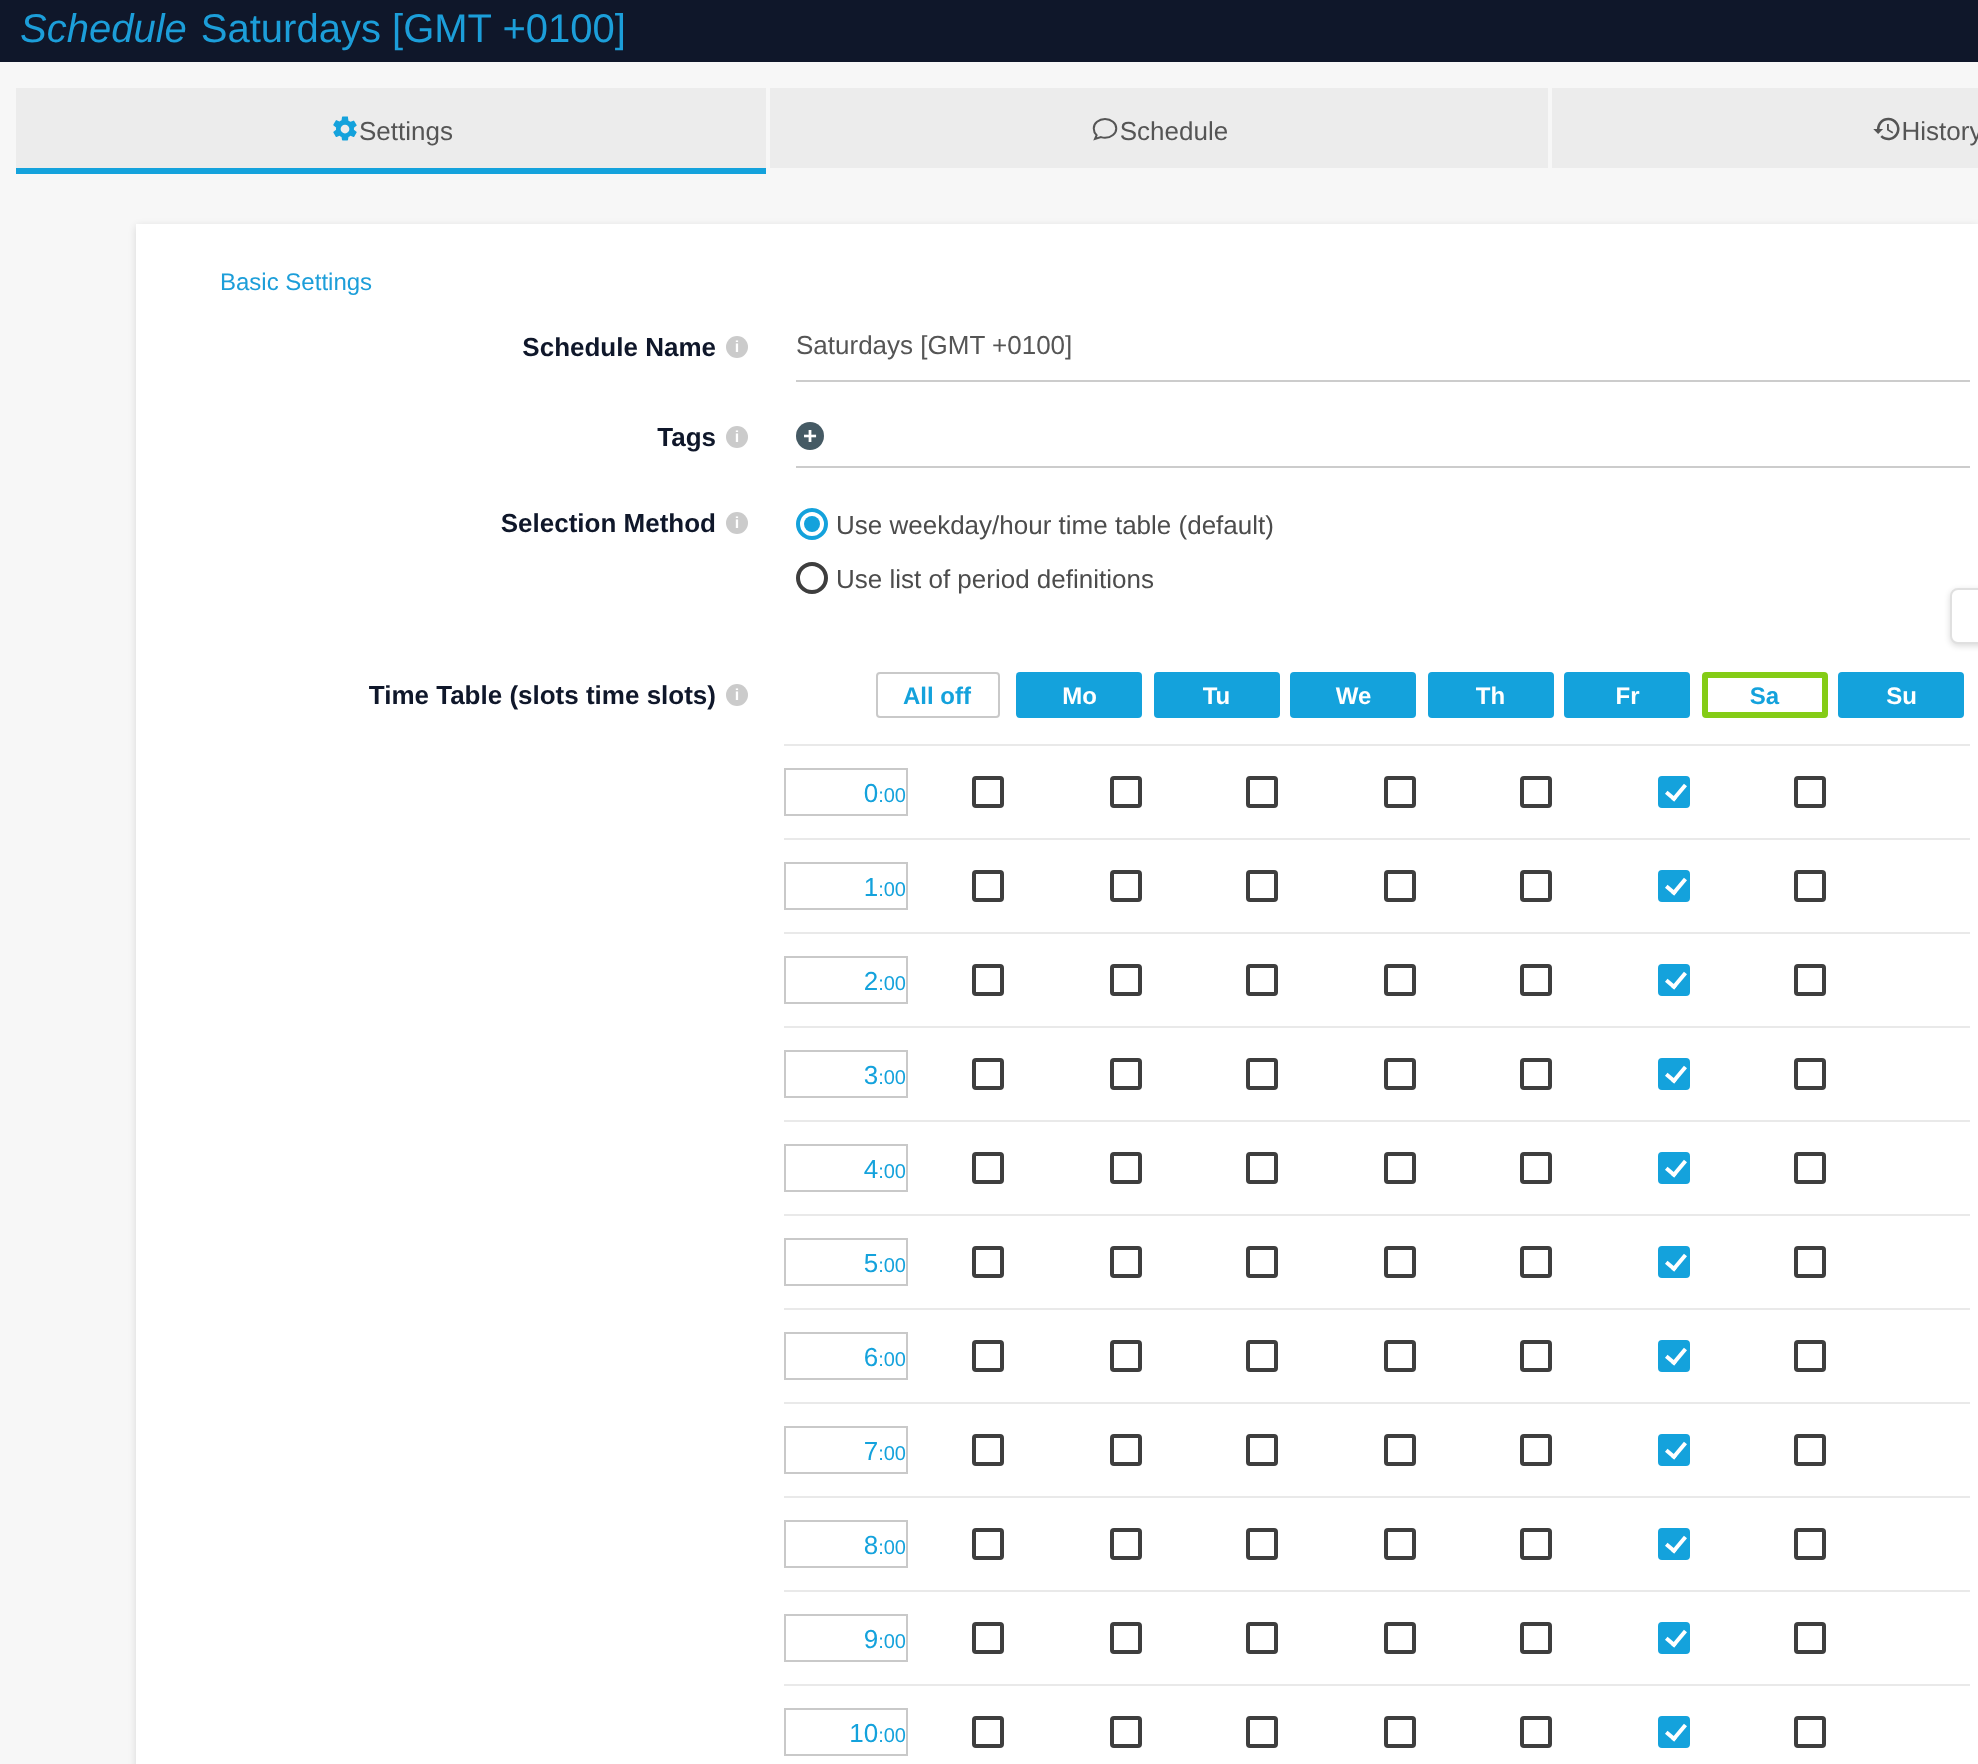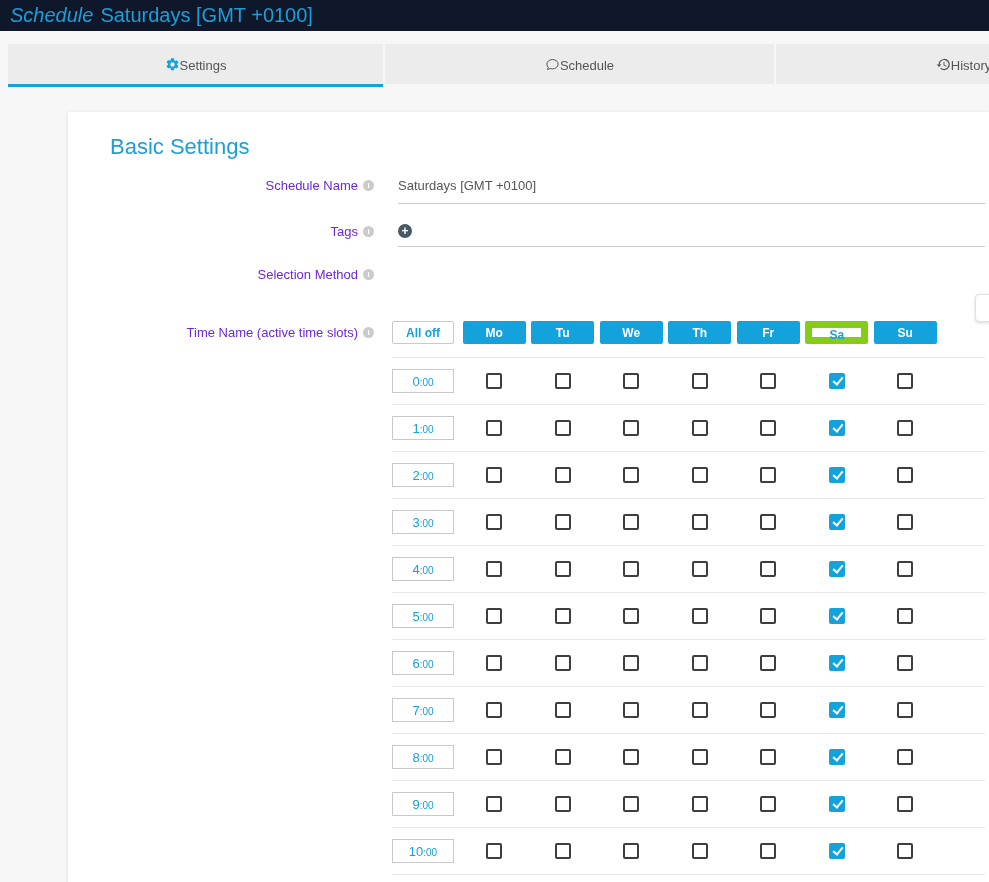--- a/index.html
+++ b/index.html
@@ -35,29 +35,29 @@
   .tab-icon svg { width: 15px; height: 15px; }
   .tab-label { font-size: 13px; color: #555; margin-top: 2px; }
 
   
   .content { position: absolute; top: 112px; left: 68px; right: 0; bottom: -400px; }
   .card {
     background: #fff; min-height: 1300px;
     box-shadow: 0 1px 4px rgba(0,0,0,0.12);
     padding-top: 22px;
   }
-  .section-title { color: #1c9ed9; font-size: 22px; font-weight: 400; margin: 0 0 16px 42px; }
+  .section-title { color: #1c9ed9; font-size: 12px; font-weight: 400; margin: 0 0 16px 42px; }
 
   .form-row { display: flex; margin-bottom: 18px; }
   .label-wrap {
     width: 306px; flex: none; display: flex; justify-content: flex-end;
     align-items: flex-start; gap: 5px; padding-top: 2px;
   }
   .label-wrap.pad8 { padding-top: 9px; }
-  .field-label { font-size: 13px; font-weight: 400; color: #6d28d9; line-height: 15px; text-align: center; }
+  .field-label { font-size: 13px; font-weight: 700; color: #0f172a; line-height: 15px; text-align: center; }
   .info-icon {
     width: 11px; height: 11px; border-radius: 50%; background: #cbcbcb; color: #fff;
     font-size: 8px; line-height: 11px; text-align: center; font-weight: 700;
     flex: none; margin-top: 2px; cursor: pointer;
   }
   .control { flex: 1; margin-left: 24px; margin-right: 4px; }
   .underlined { border-bottom: 1px solid #ccc; }
   .text-input {
     border: none; outline: none; width: 100%; background: transparent;
     font-size: 13px; color: #555; padding: 1px 0 10px 0; font-family: inherit;
@@ -80,35 +80,36 @@
     content: ""; position: absolute; left: 2px; top: 2px; right: 2px; bottom: 2px;
     background: #14a2dc; border-radius: 50%;
   }
   .radio-label { font-size: 13px; color: #4c4c4c; }
 
   
   .tt-control { margin-left: 18px; }
   .tt-header {
     display: flex; align-items: center; padding: 5px 0 13px 0;
     border-bottom: 1px solid #e9e9e9;
+    justify-content: flex-end;
   }
   .hour-col { width: 68px; flex: none; display: flex; }
   .all-off-btn, .day-btn {
     height: 23px; border-radius: 2px; font-size: 12px; font-weight: 700;
     font-family: inherit; cursor: pointer; padding: 0;
   }
   .all-off-btn { width: 62px; background: #fff; color: #14a2dc; border: 1px solid #c9c9c9; }
   .day-cell { width: 68.5px; flex: none; display: flex; justify-content: center; }
   .day-btn.filled { width: 63px; background: #14a2dc; color: #fff; border: none; }
-  .day-btn.open { width: 63px; background: #fff; color: #14a2dc; border: 7px solid #84cc16; }
+  .day-btn.open { width: 63px; background: #fff; color: #14a2dc; border: 3px solid #84cc16; }
 
   .tt-row { display: flex; align-items: center; height: 47px; border-bottom: 1px solid #e9e9e9; }
   .hour-btn {
     width: 62px; height: 24px; background: #fff; border: 1px solid #c9c9c9; border-radius: 0;
-    color: #14a2dc; cursor: pointer; font-family: inherit; padding: 0;
+    color: #14a2dc; cursor: pointer; font-family: inherit; padding: 0; text-align: right;
   }
   .hour-btn .h { font-size: 13px; }
   .hour-btn .m { font-size: 10px; }
   .cb-cell { width: 68.5px; flex: none; display: flex; justify-content: center; }
   .checkbox {
     width: 16px; height: 16px; border: 2px solid #3e3e3e; border-radius: 2px;
     background: #fff; cursor: pointer; position: relative; flex: none;
   }
   .checkbox.checked { background: #14a2dc; border-color: #14a2dc; }
   .checkbox.checked::after {
@@ -180,25 +181,35 @@
           <span>+</span>
         </button>
       </div>
     </div>
 
     <div class="form-row" style="margin-bottom:34px;">
       <div class="label-wrap">
         <span class="field-label">Selection Method</span>
         <span class="info-icon">i</span>
       </div>
+      <div class="control radios">
+        <label class="radio-row">
+          <span class="radio selected"></span>
+          <span class="radio-label">Use weekday/hour time table (default)</span>
+        </label>
+        <label class="radio-row">
+          <span class="radio"></span>
+          <span class="radio-label">Use list of period definitions</span>
+        </label>
+      </div>
     </div>
 
     <div class="form-row" style="margin-bottom:0;">
       <div class="label-wrap pad8">
-        <span class="field-label">Time Name (active time slots)</span>
+        <span class="field-label">Time Table (slots time slots)</span>
         <span class="info-icon">i</span>
       </div>
       <div class="control tt-control">
         <div class="tt-header">
           <div class="hour-col">
             <button class="all-off-btn">All off</button>
           </div>
 
         <div class="day-cell">
               <button class="day-btn filled">Mo</button>

